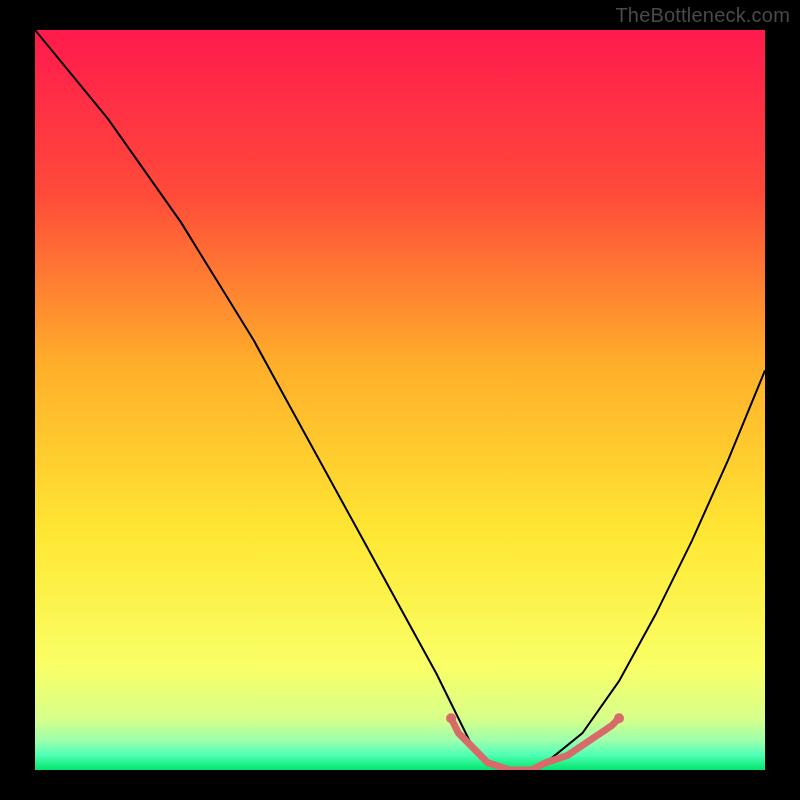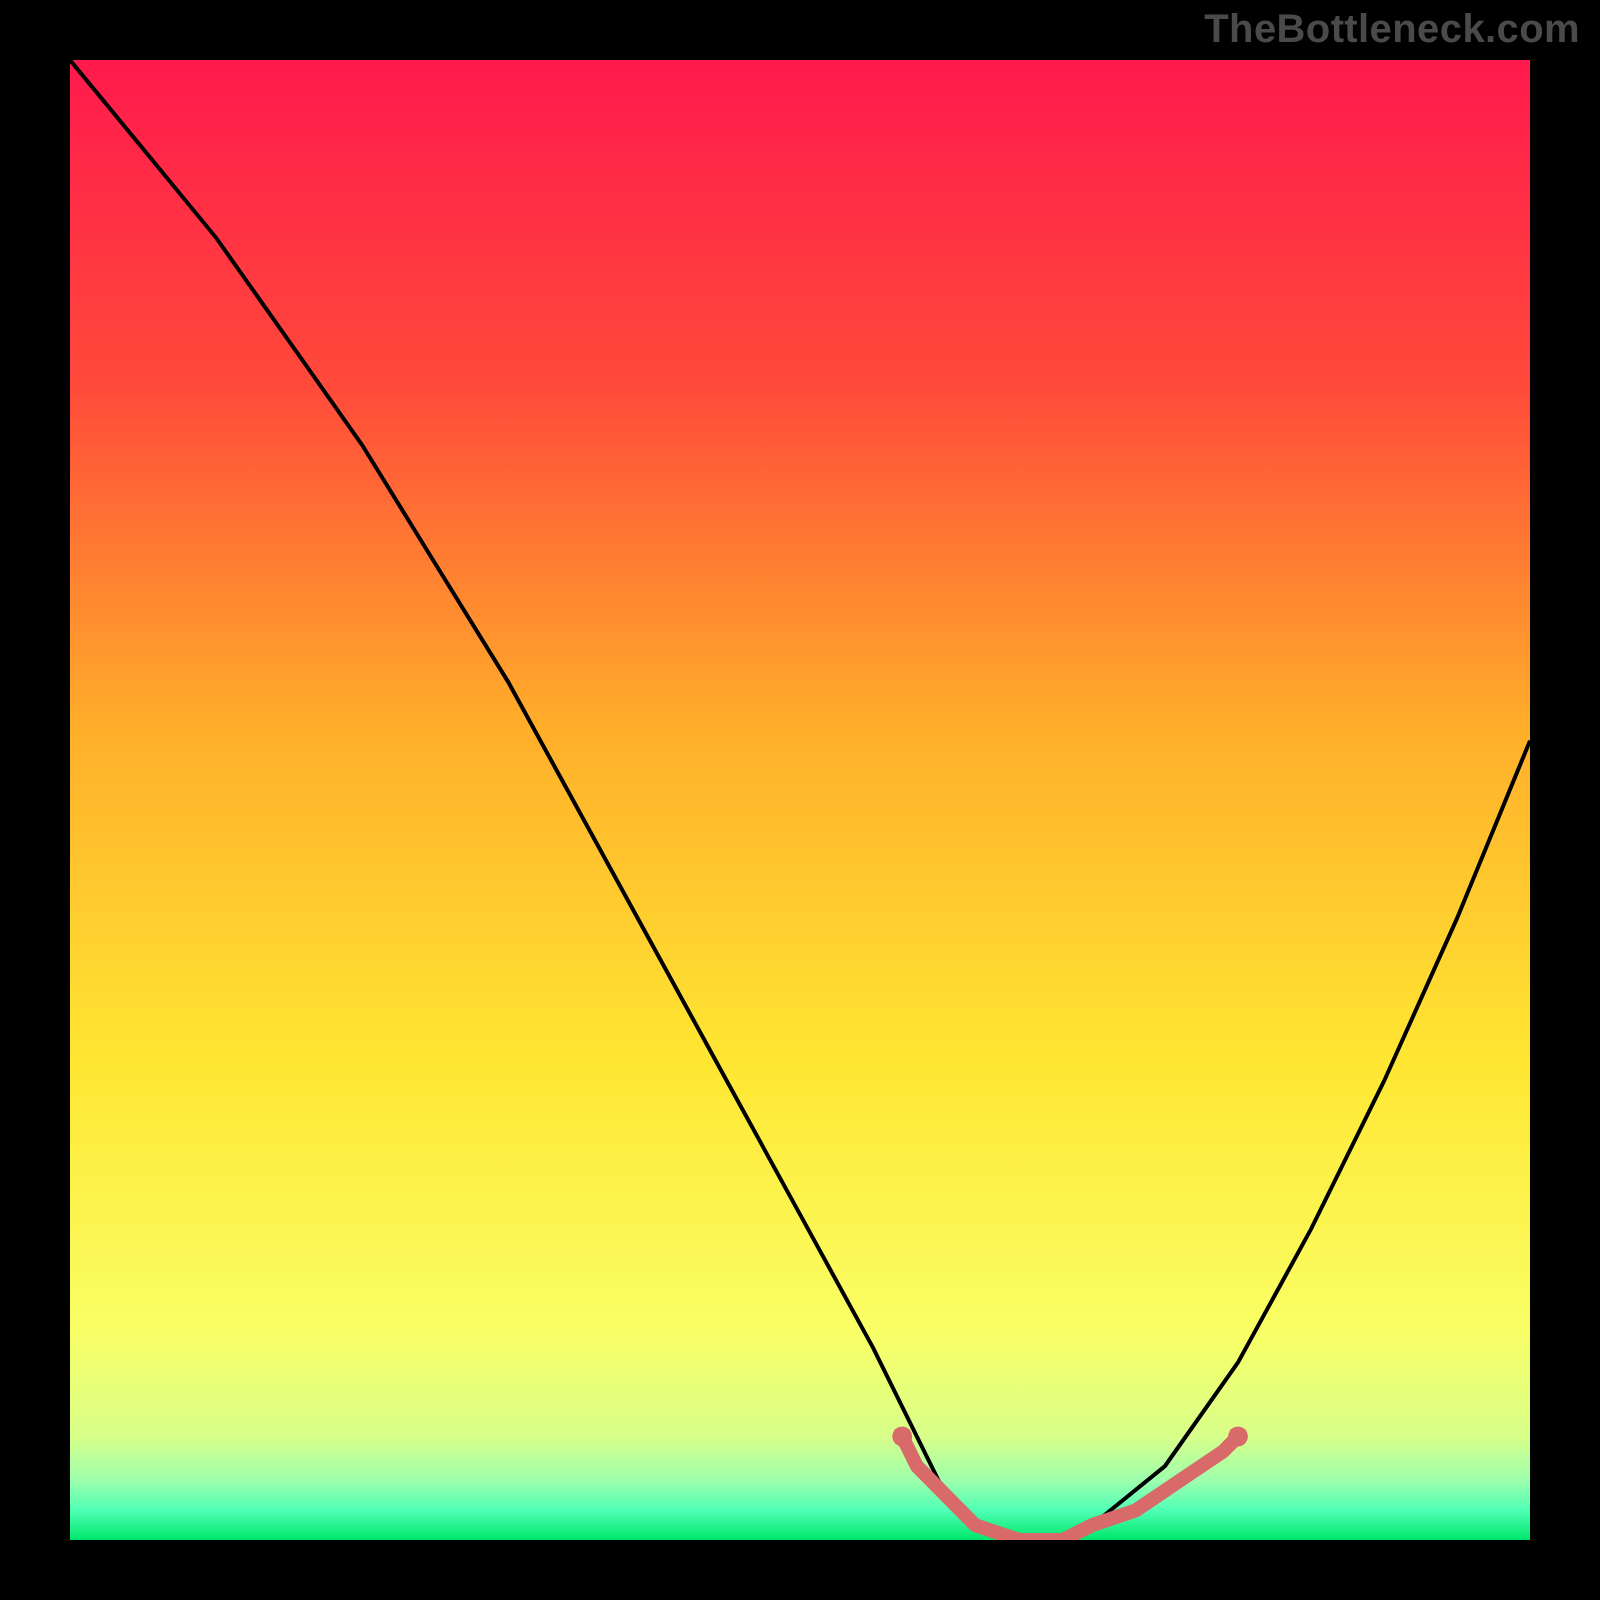--- a/index.html
+++ b/index.html
@@ -16,21 +16,21 @@
     width: 800px;
     height: 800px;
     background: #000;
   }
   .watermark {
     position: absolute;
     top: 4px;
     right: 10px;
     color: #4a4a4a;
     font-size: 20px;
-    font-weight: 700;
+    font-weight: 400;
     letter-spacing: 0.2px;
     z-index: 3;
   }
   .plot-area {
     position: absolute;
     left: 35px;
     top: 30px;
     width: 730px;
     height: 740px;
   }

